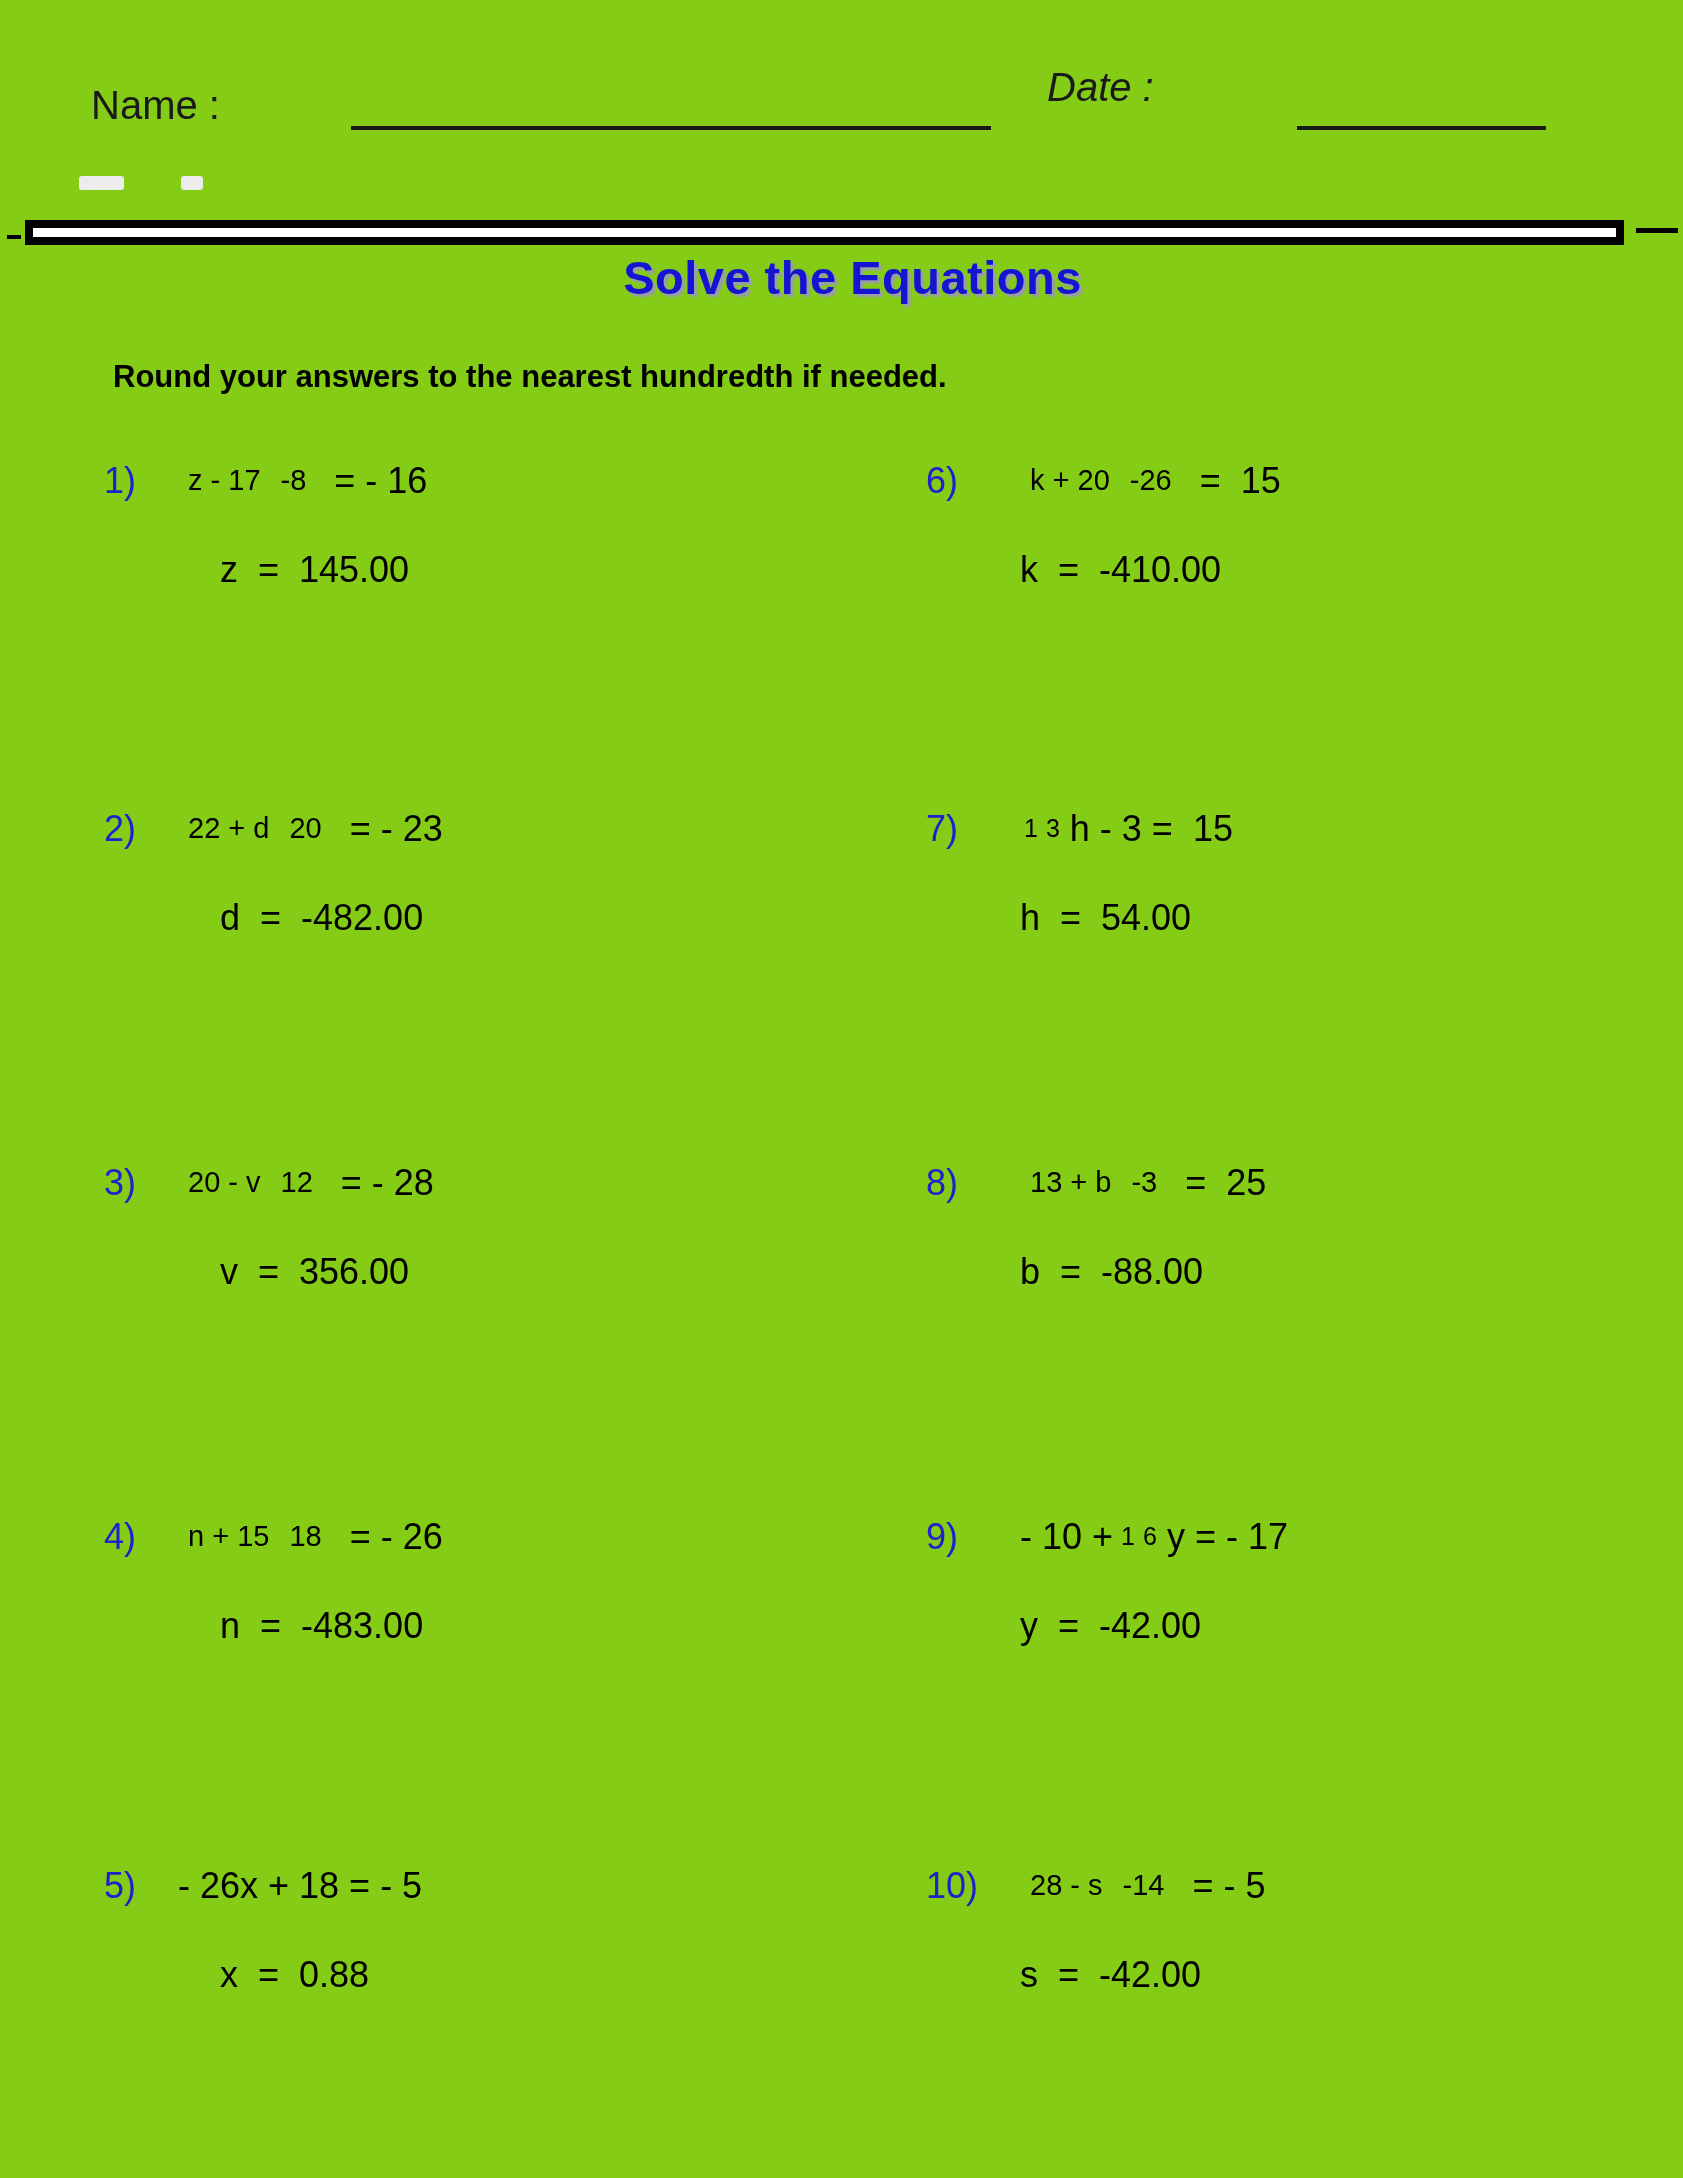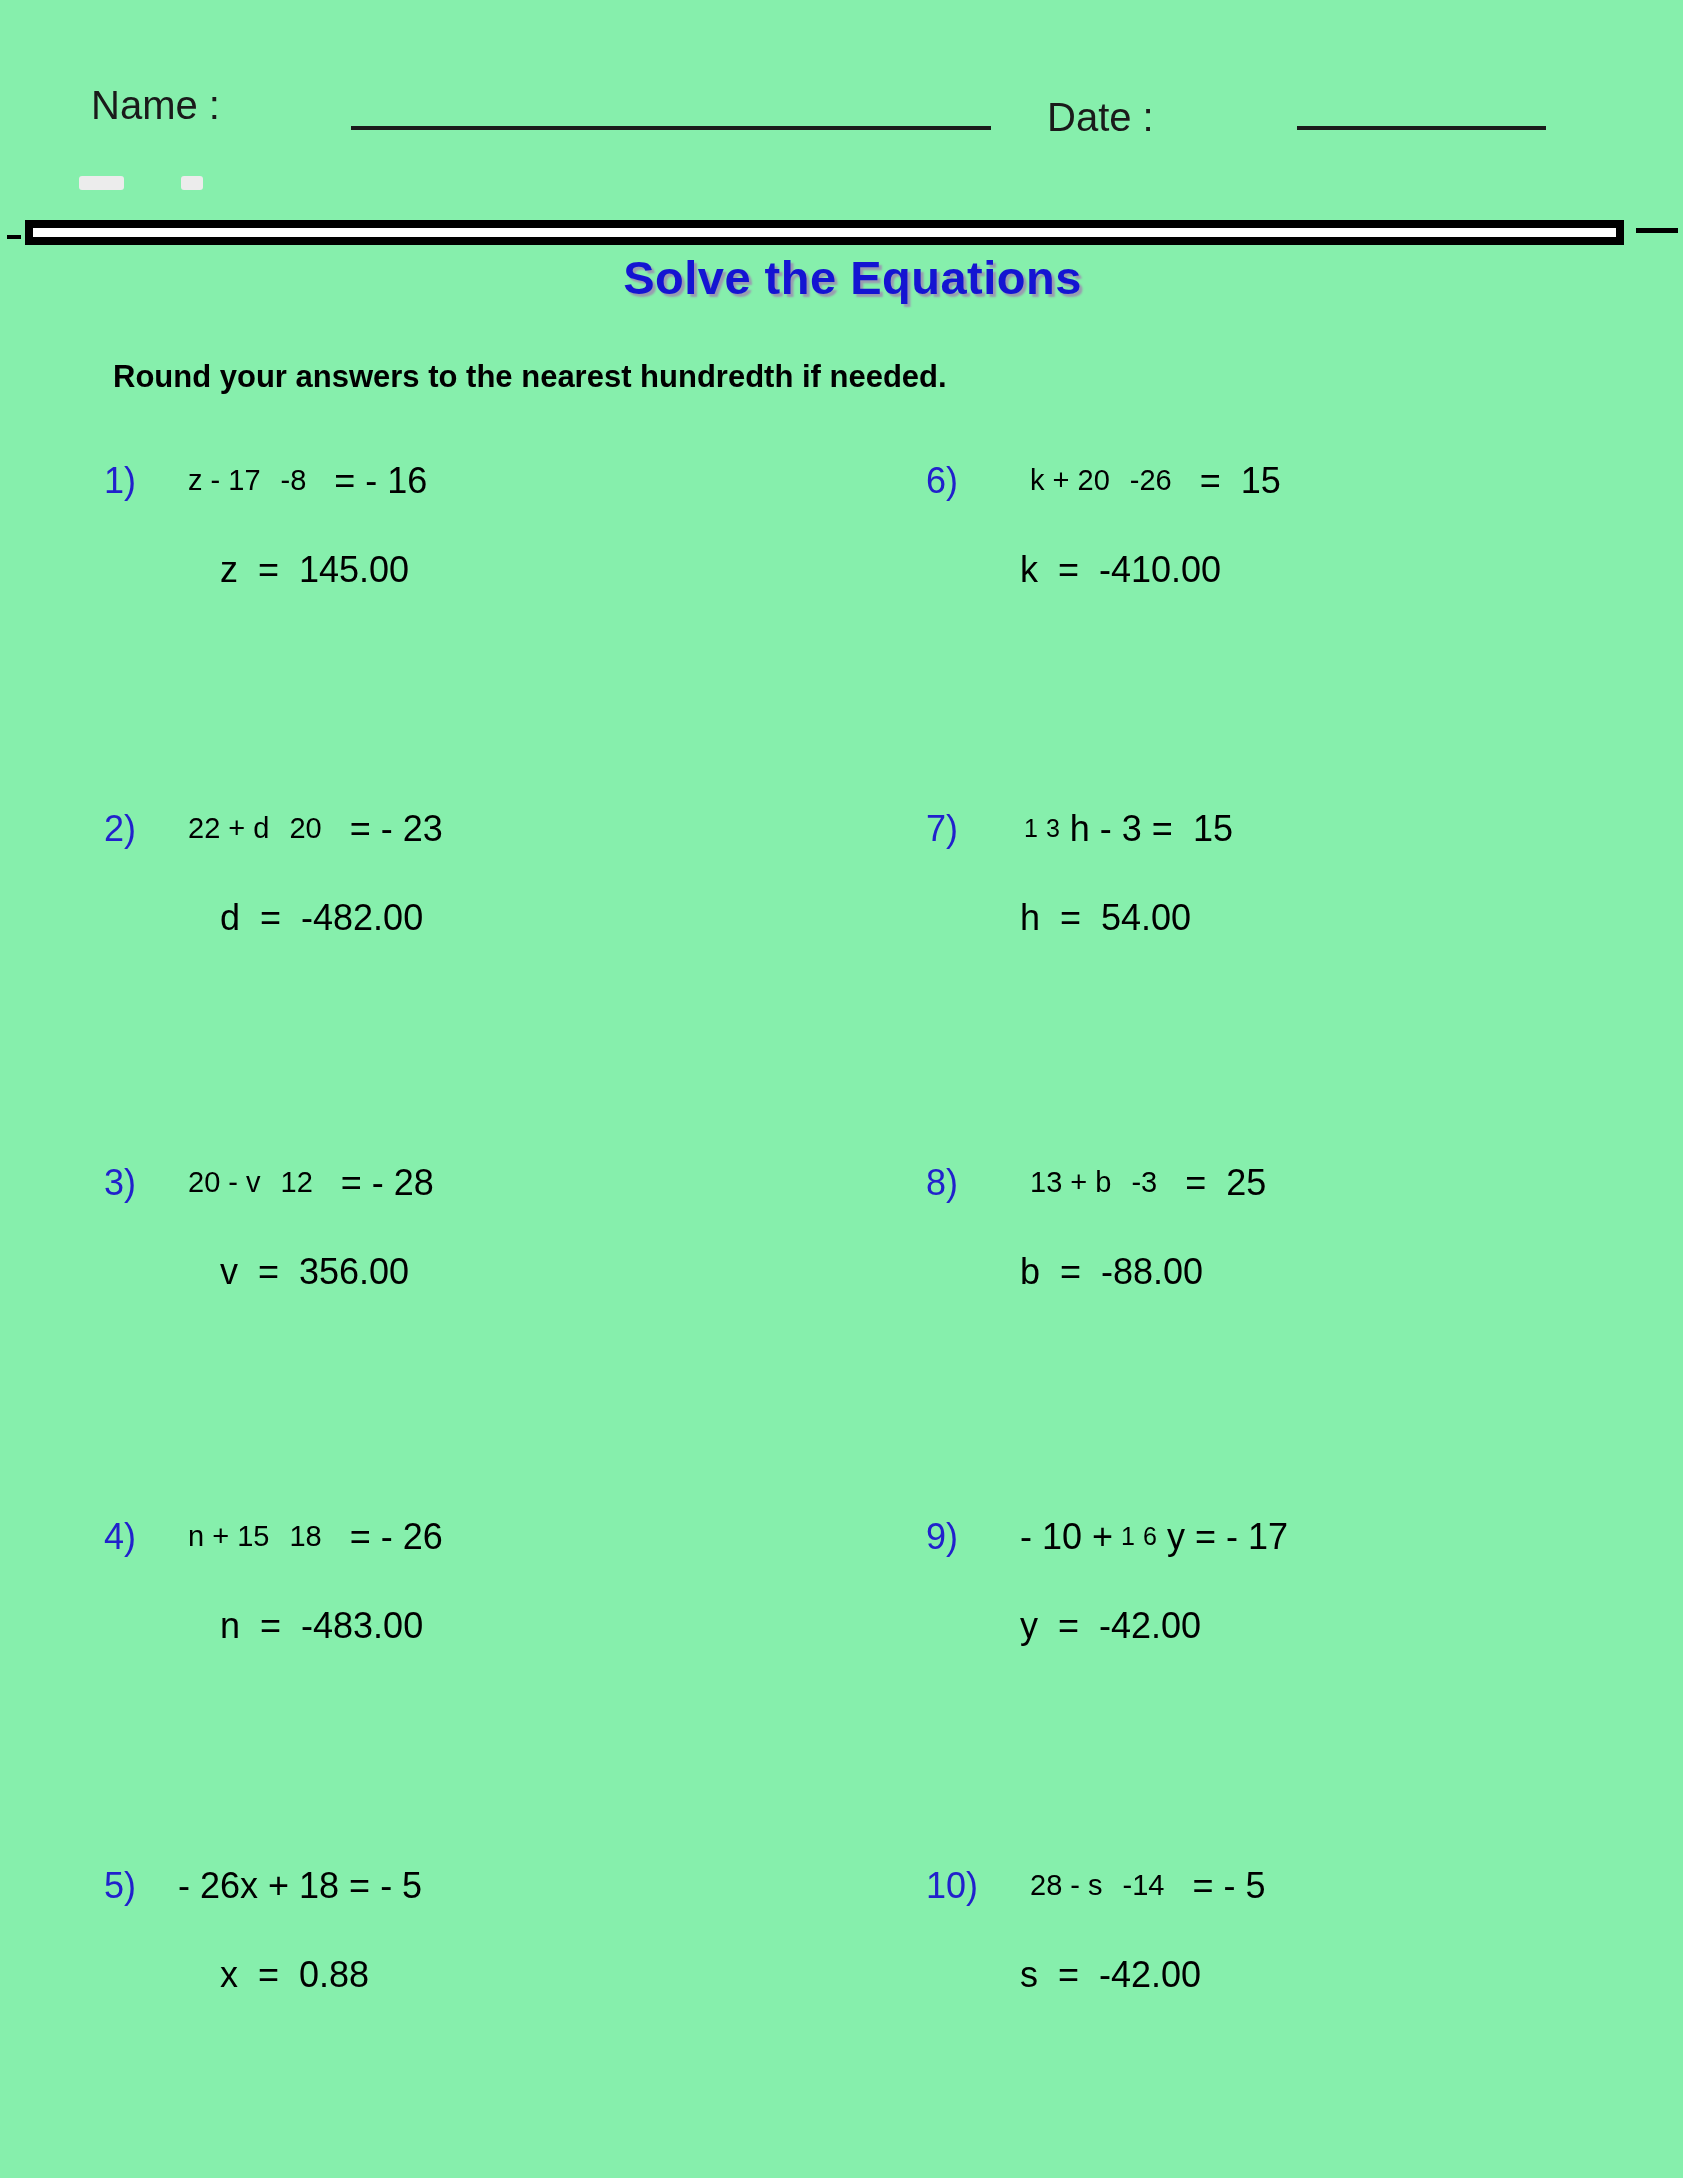--- a/index.html
+++ b/index.html
@@ -1,34 +1,34 @@
 <!DOCTYPE html>
 <html><head>
 <meta charset="utf-8">
 <style>
   html, body { margin: 0; padding: 0; background: #ffffff; }
   #page {
     position: relative;
     width: 1683px;
     height: 2178px;
-    background: #86efac;
+    background: #84cc16;
     font-family: "Liberation Sans", sans-serif;
     color: #000000;
     overflow: hidden;
   }
 
   
   .hdr-label {
     position: absolute;
     font-size: 40px;
     color: #1a1a1a;
     white-space: pre;
   }
   #name-label { left: 91px;  top: 83px; }
-  #date-label { left: 1047px; top: 95px; }
+  #date-label { left: 1047px; top: 65px; font-style: italic; }
   .hdr-line {
     position: absolute;
     height: 4px;
     background: #1b1b1b;
   }
   #name-line { left: 351px;  top: 126px; width: 640px; }
   #date-line { left: 1297px; top: 126px; width: 249px; }
 
   .smudge {
     position: absolute;

